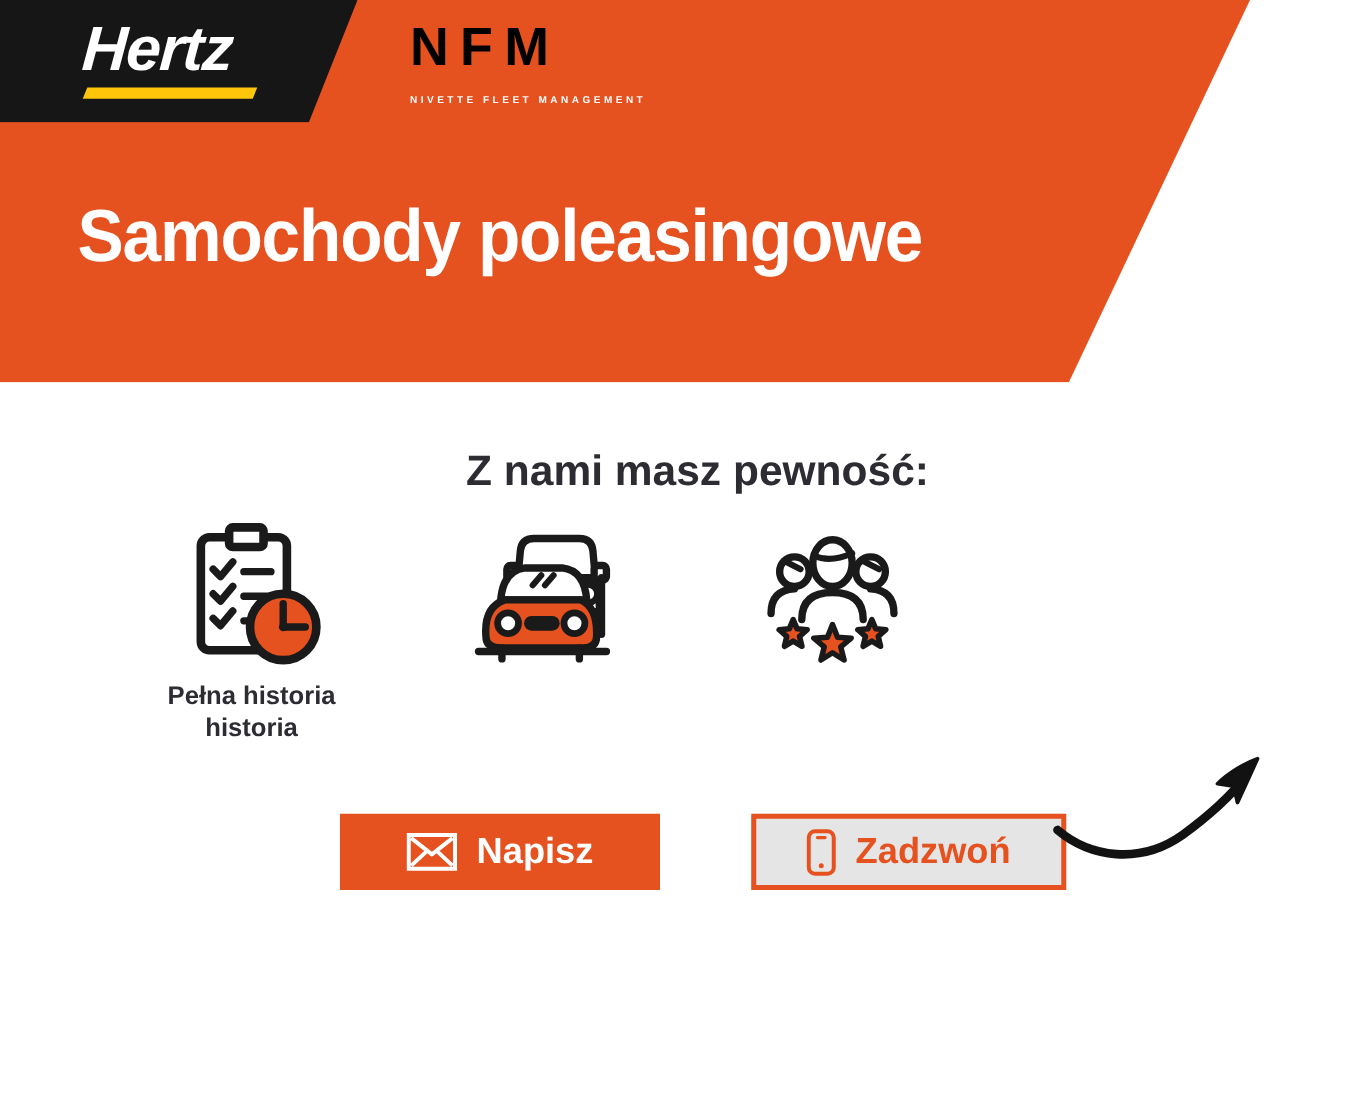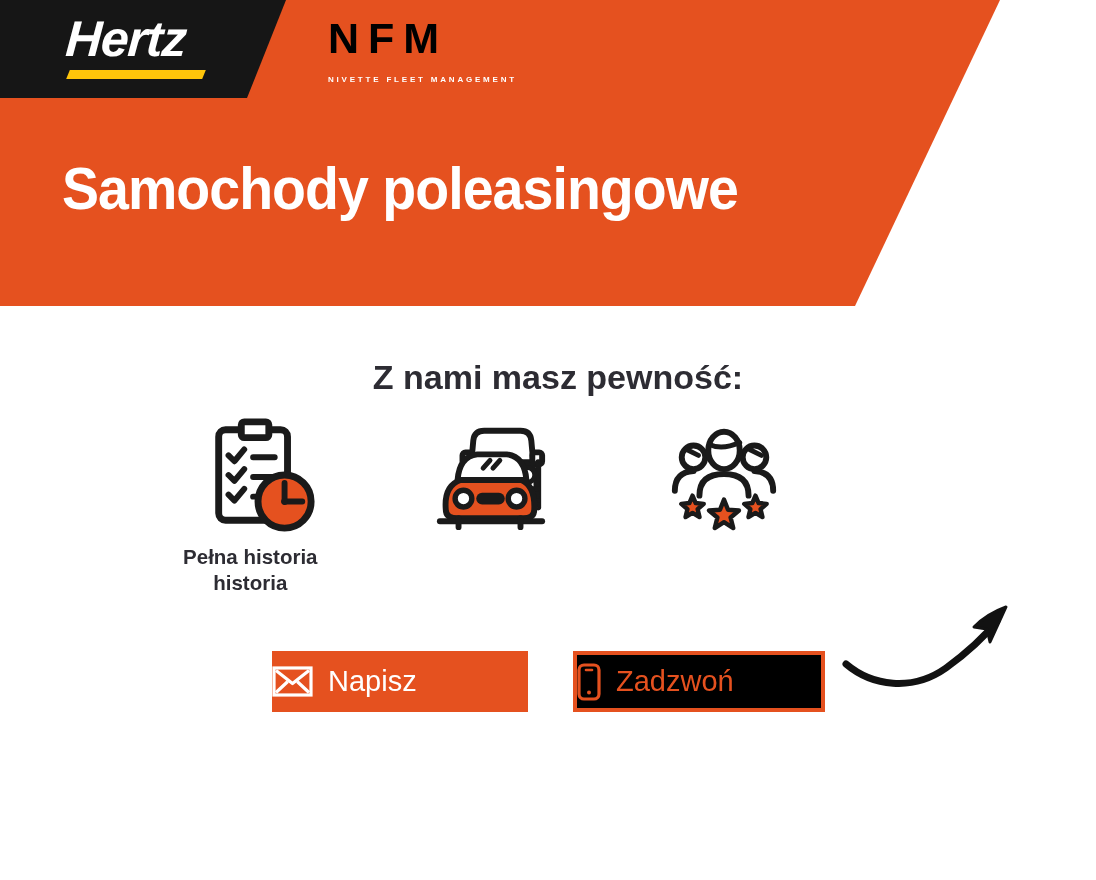--- a/index.html
+++ b/index.html
@@ -62,42 +62,42 @@
     position:absolute; left:10px; top:358px; width:1096px;
     text-align:center;
     font-size:34px; font-weight:bold; color:#2D2C33;
     letter-spacing:0px;
   }
   .features{
     position:absolute; left:85px; top:414px; width:930px;
     display:flex;
   }
   .feature{
-    width:232.5px; display:flex; flex-direction:column; align-items:flex-end;
+    width:232.5px; display:flex; flex-direction:column; align-items:center;
   }
   .feature .icon-wrap{ height:124px; display:flex; align-items:center; justify-content:center; }
   .feature-label{
     margin-top:6px; text-align:center;
     font-size:20.5px; font-weight:bold; color:#2D2C33; line-height:26px;
     white-space:nowrap;
   }
 
   
   .btn{
     position:absolute; top:651px; height:61px;
-    display:flex; align-items:center; gap:15px;
-    font-size:29px; font-weight:normal; cursor:pointer;
+    display:flex; align-items:center; justify-content:center; gap:15px;
+    font-size:29px; font-weight:bold; cursor:pointer;
   }
   .btn-write{
     left:272px; width:256px;
     background:#E5511F; color:#ffffff; border:none;
   }
   .btn-call{
-    left:573px; width:252px;
-    background:#000000; color:#E5511F; border:4px solid #E5511F;
+    left:601px; width:252px;
+    background:#e5e5e5; color:#E5511F; border:4px solid #E5511F;
   }
 
   .arrow-doodle{
     position:absolute; left:838px; top:598px;
   }
 
   svg { display:block; }
 </style>
 </head>
 <body>

